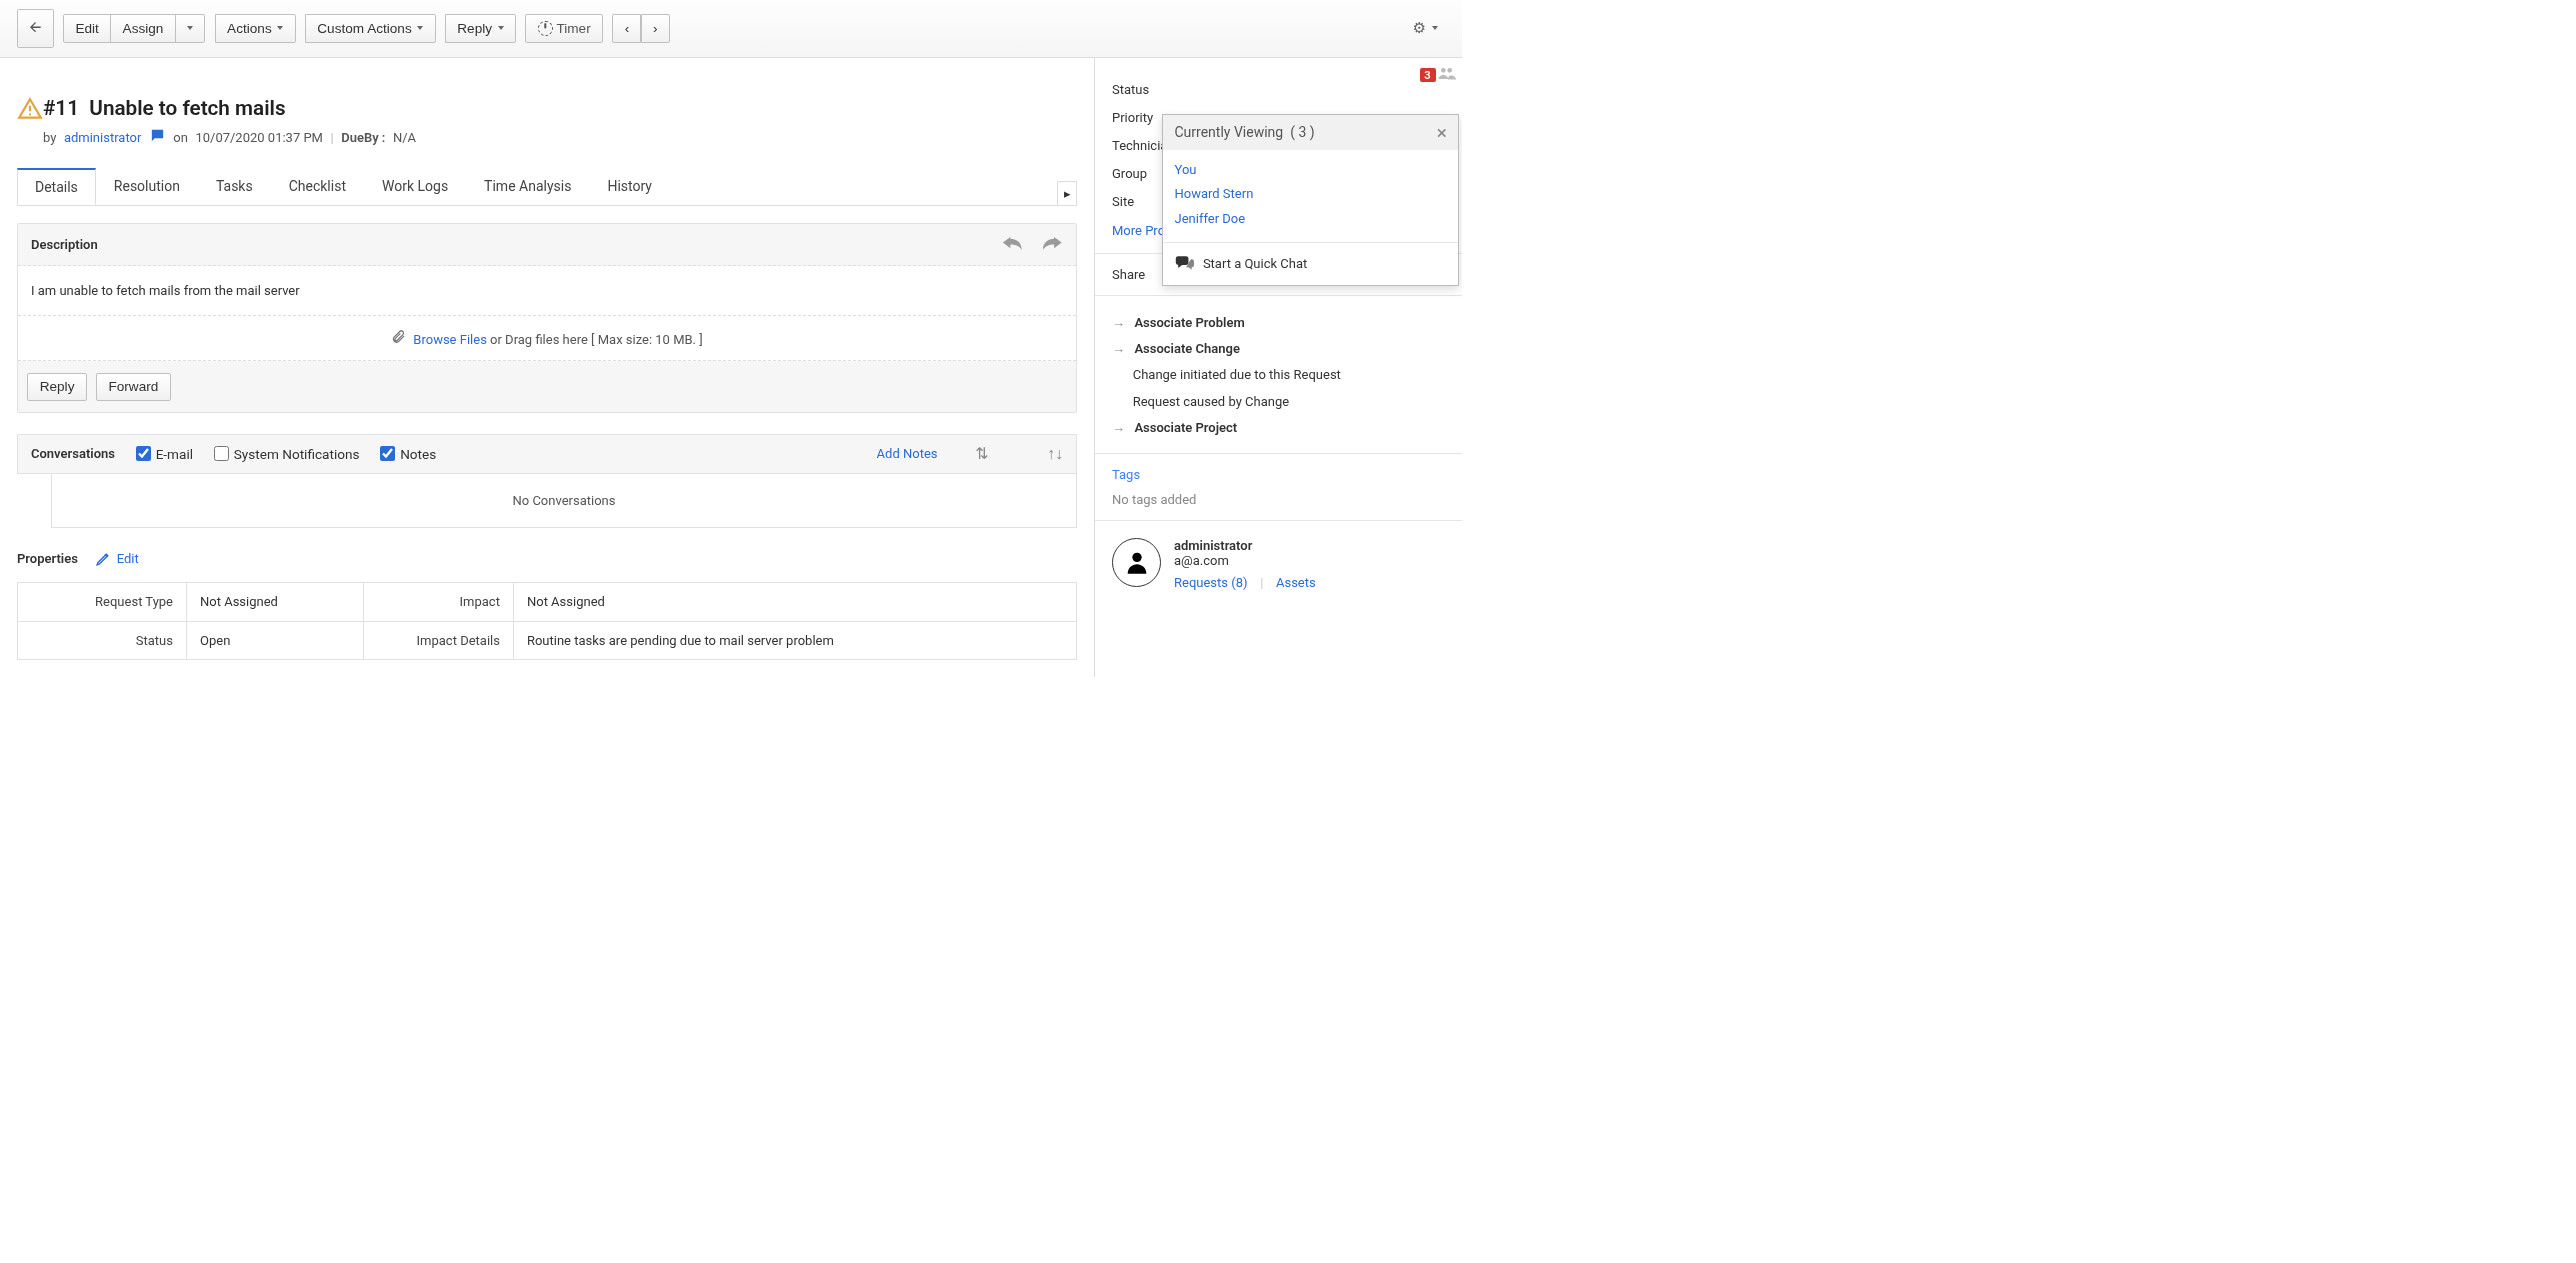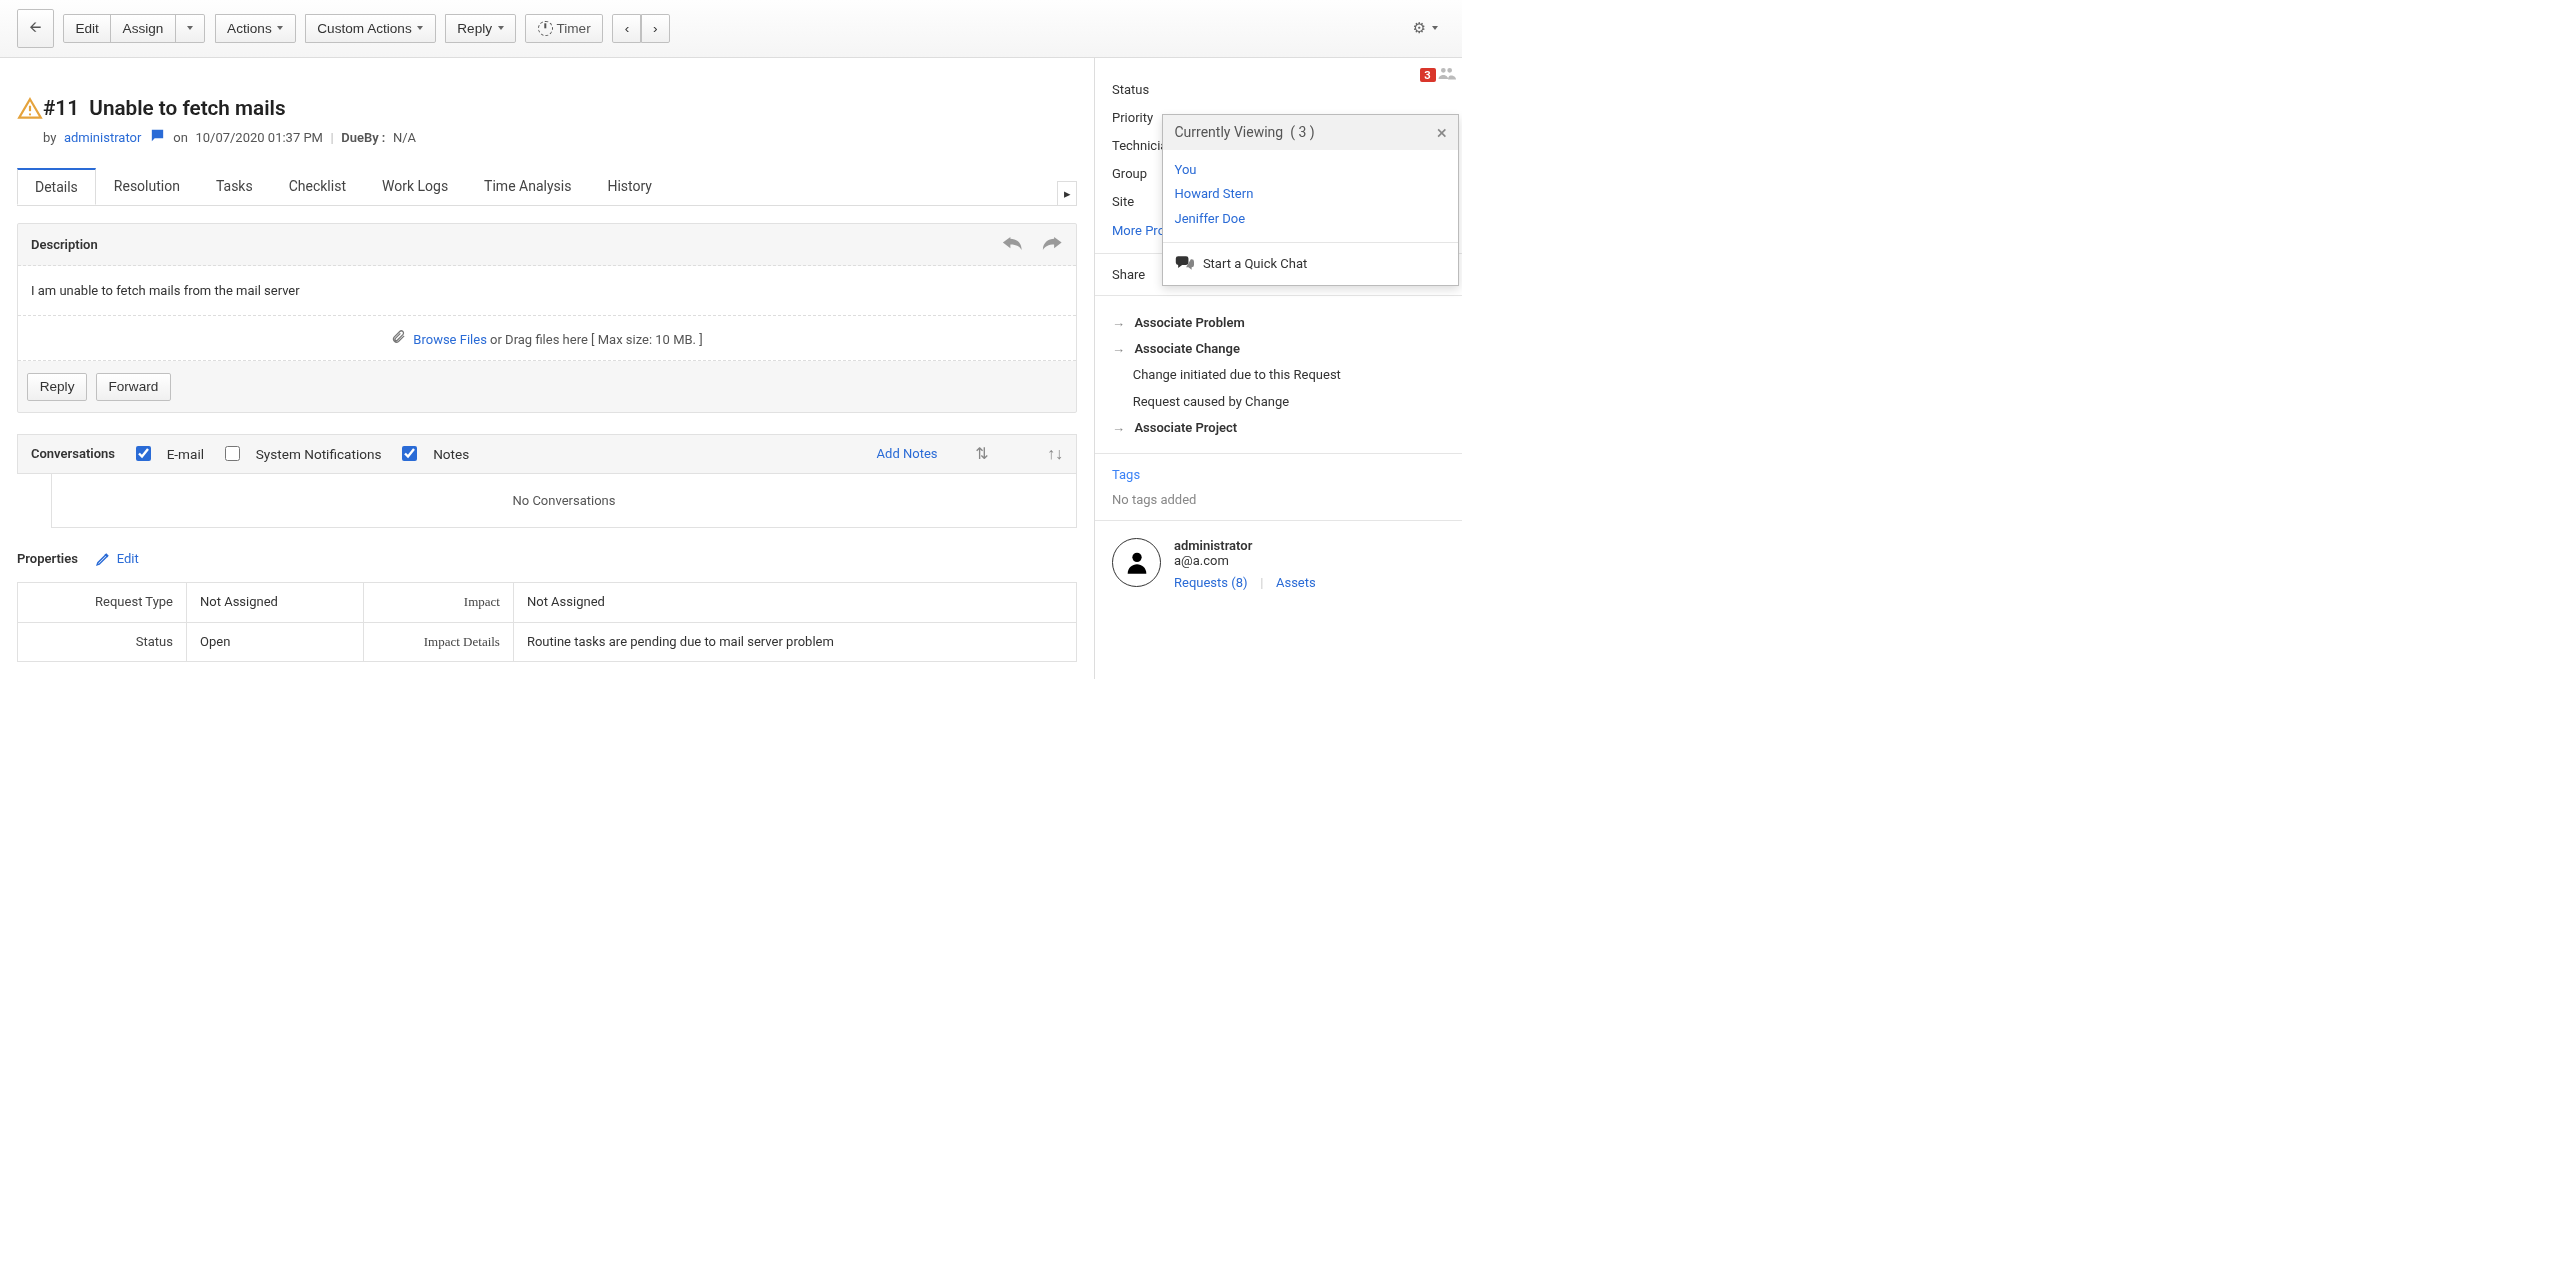--- a/index.html
+++ b/index.html
@@ -43,36 +43,36 @@
   .card-header { display:flex; align-items:center; padding:9.4px 13px; font-weight:600; border-bottom:0.9px dashed #ddd; }
   .card-header-actions { margin-left:auto; display:flex; gap:17px; color:#888; font-size:19px; }
   .desc-body { background:#fff; padding:17px 13px; border-bottom:0.9px dashed #ddd; color:#333; font-size:13px; }
   .drop-area { background:#fff; padding:13px; text-align:center; border-bottom:0.9px dashed #ddd; color:#555;}
   .drop-area a{ color:#2a6bd6; text-decoration:none;}
   .card-footer { padding:11.3px 9.4px; display:flex; gap:9.4px; }
 
   
   .conv-bar { margin-top:20.7px; border:0.9px solid #e1e1e1; background:#f6f6f6; padding:9.4px 13px; display:flex; align-items:center; gap:20.7px; }
   .conv-bar .label{ font-weight:600; }
-  .chk { display:flex; align-items:center; gap:16px; font-size:13.6px;justify-content:center; }
+  .chk { display:flex; align-items:center; gap:5px; font-size:13.6px;justify-content:center; }
   .chk input[type=checkbox]{ width:15px; height:15px; accent-color:#2a6bd6; }
   .conv-bar .spacer{flex:1;}
   .addnotes { color:#2a6bd6; cursor:pointer; margin-right:17px;}
   .ico { color:#888; font-size:16px; cursor:pointer;}
   .noconv { border:0.9px solid #e1e1e1; border-top:none; margin-left:34px; padding:19px; text-align:center; color:#555; background:#fff; }
 
   
   .props-head { margin-top:22.5px; display:flex; align-items:center; gap:17px; }
   .props-head .t{font-weight:600;}
   .edit-link{ color:#2a6bd6; display:flex; align-items:center; gap:4.7px; cursor:pointer;}
   .prop-table { margin-top:15px; width:100%; border:0.9px solid #e1e1e1; border-collapse:collapse; }
   .prop-table td{ border:0.9px solid #e1e1e1; padding:11.3px 13px; vertical-align:top;}
   .prop-table td.label{ width:169px; text-align:right; color:#444; background:#fff; }
   .prop-table td.val{ color:#333; }
-  .prop-table td.label2{ width:150px; text-align:right;font-family:Liberation Serif, serif;}
+  .prop-table td.label2{ width:150px; text-align:right;}
 
   
   .side-row { display:flex; padding:6.6px 0; align-items:center; }
   .side-row .k{ width:122px; color:#333;}
   .side-row .colon{ width:13px;}
   .side-row .v{ flex:1; }
   .more-link{ color:#2a6bd6; padding:7.5px 0 15px 0; display:block; cursor:pointer;}
   hr.section { border:none; border-top:0.9px solid #e5e5e5; margin:0 -17px; }
   .share-row{ padding:13px 0;}
   .share-btn{ display:inline-flex; align-items:center; gap:5.6px; font-weight:600; cursor:pointer;}

